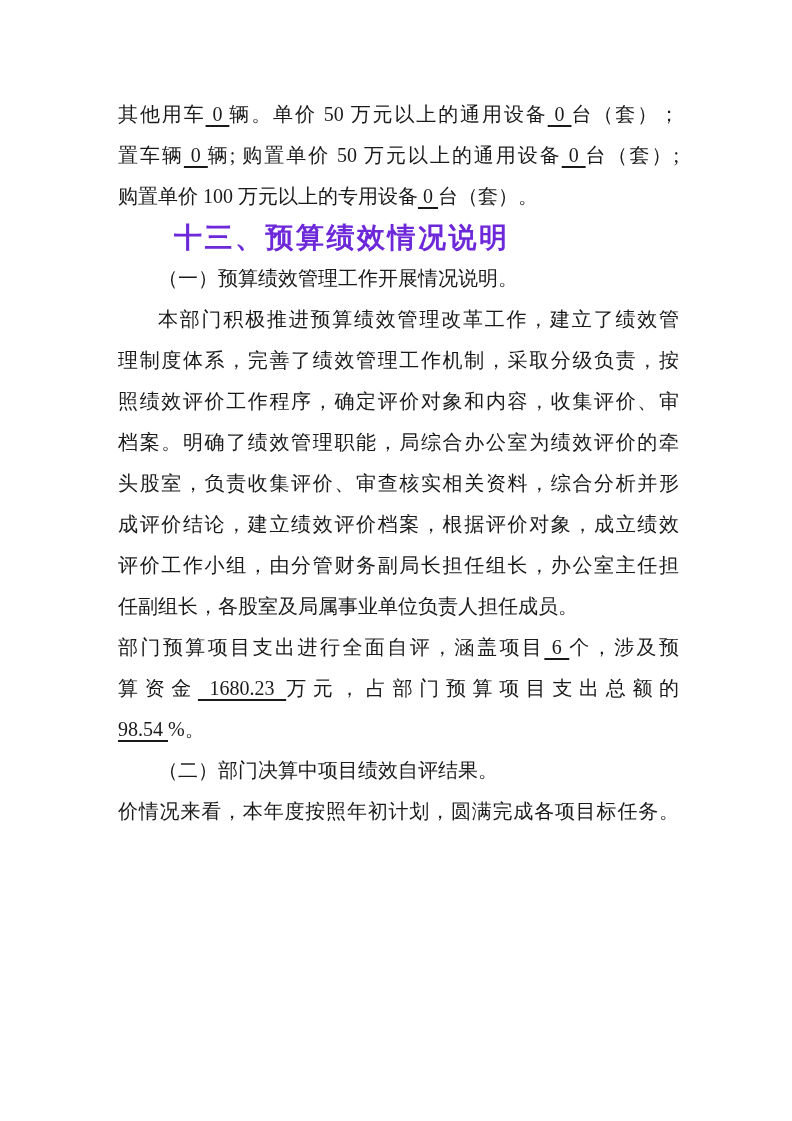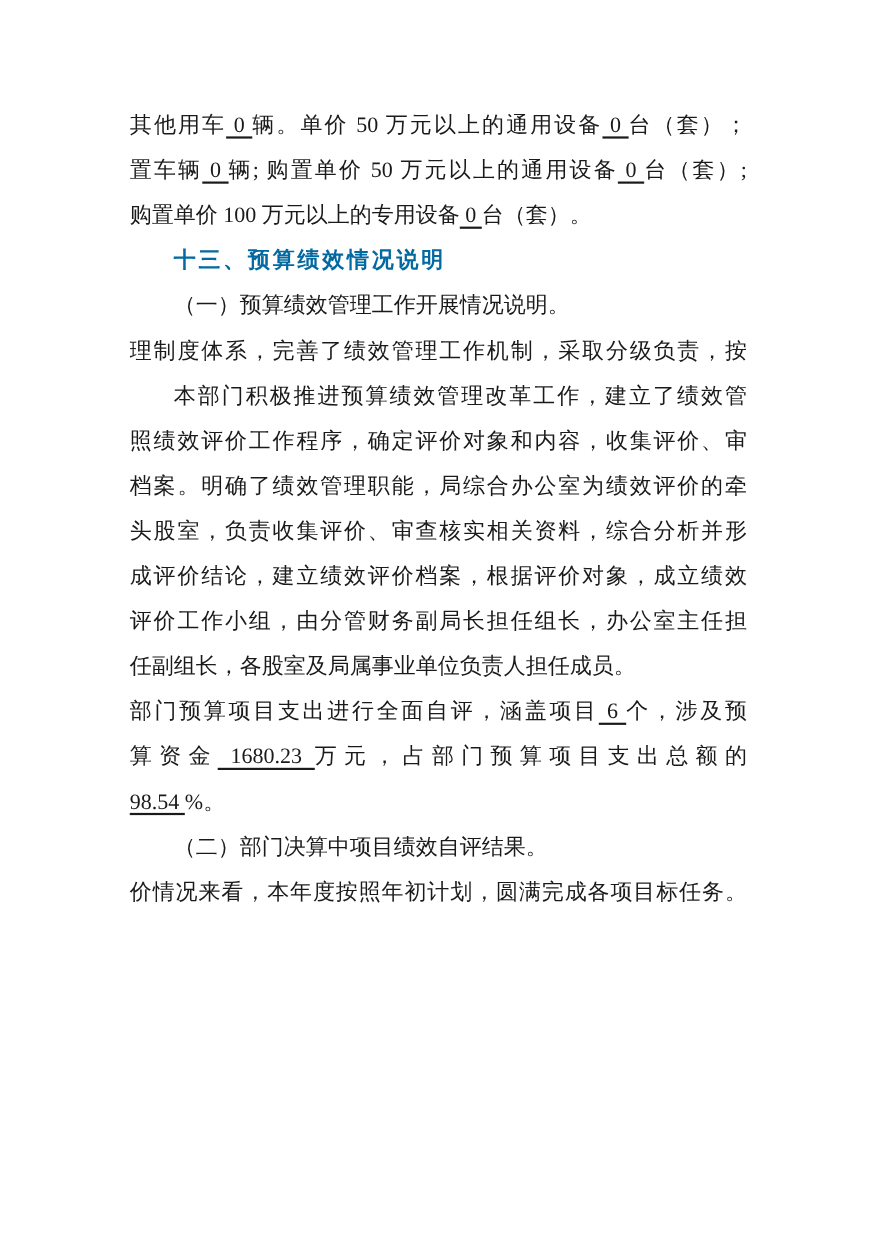--- a/index.html
+++ b/index.html
@@ -32,23 +32,23 @@
   }
   .line.justify {
     text-align-last: justify;
   }
   .line.indent {
     text-indent: 2em;
   }
   .line.heading {
     font-family: "Liberation Sans", "DejaVu Sans", sans-serif;
     font-weight: 700;
-    font-size: 20px;
+    font-size: 28px;
     letter-spacing: 2.5px;
-    color: #0369a1;
+    color: #6d28d9;
   }
   .u {
     text-decoration: underline;
     text-underline-offset: 4px;
     text-decoration-thickness: 1.5px;
   }
   .page-number {
     position: absolute;
     top: 1036px;
     left: 0;
@@ -63,22 +63,22 @@
 </head>
 <body>
 
 <div class="page">
   <div class="doc-body">
       <div class="line justify"><span>其他用车</span><span class="u"> 0 </span><span>辆。单价 50 万元以上的通用设备</span><span class="u"> 0 </span><span>台（套）；</span></div>
       <div class="line justify"><span>置车辆</span><span class="u"> 0 </span><span>辆; 购置单价 50 万元以上的通用设备</span><span class="u"> 0 </span><span>台（套）;</span></div>
       <div class="line"><span>购置单价 100 万元以上的专用设备</span><span class="u"> 0 </span><span>台（套）。</span></div>
       <div class="line heading indent"><span>十三、预算绩效情况说明</span></div>
       <div class="line indent"><span>（一）预算绩效管理工作开展情况说明。</span></div>
+      <div class="line indent justify"><span>本部门积极推进预算绩效管理改革工作，建立了绩效管</span></div>
       <div class="line justify"><span>理制度体系，完善了绩效管理工作机制，采取分级负责，按</span></div>
-      <div class="line indent justify"><span>本部门积极推进预算绩效管理改革工作，建立了绩效管</span></div>
       <div class="line justify"><span>照绩效评价工作程序，确定评价对象和内容，收集评价、审</span></div>
       <div class="line justify"><span>档案。明确了绩效管理职能，局综合办公室为绩效评价的牵</span></div>
       <div class="line justify"><span>头股室，负责收集评价、审查核实相关资料，综合分析并形</span></div>
       <div class="line justify"><span>成评价结论，建立绩效评价档案，根据评价对象，成立绩效</span></div>
       <div class="line justify"><span>评价工作小组，由分管财务副局长担任组长，办公室主任担</span></div>
       <div class="line"><span>任副组长，各股室及局属事业单位负责人担任成员。</span></div>
       <div class="line justify"><span>部门预算项目支出进行全面自评，涵盖项目</span><span class="u"> 6 </span><span>个，涉及预</span></div>
       <div class="line justify"><span>算资金</span><span class="u"> 1680.23 </span><span>万元，占部门预算项目支出总额的</span></div>
       <div class="line"><span class="u">98.54 </span><span>%。</span></div>
       <div class="line indent"><span>（二）部门决算中项目绩效自评结果。</span></div>

